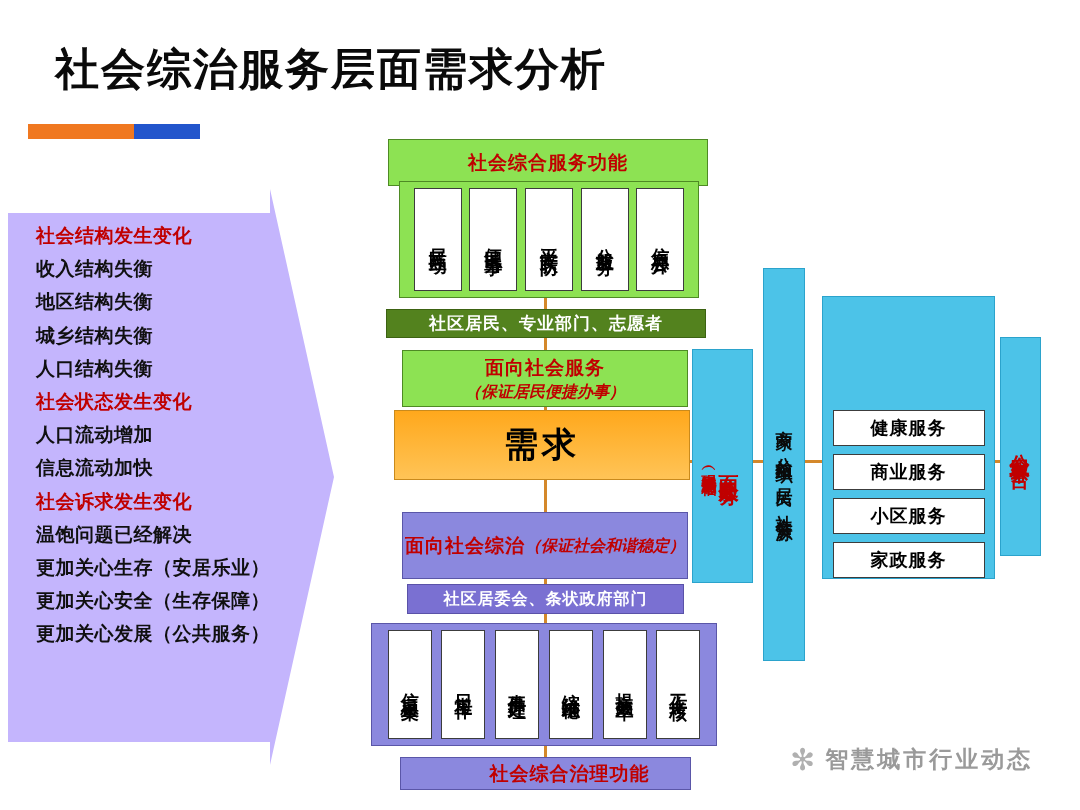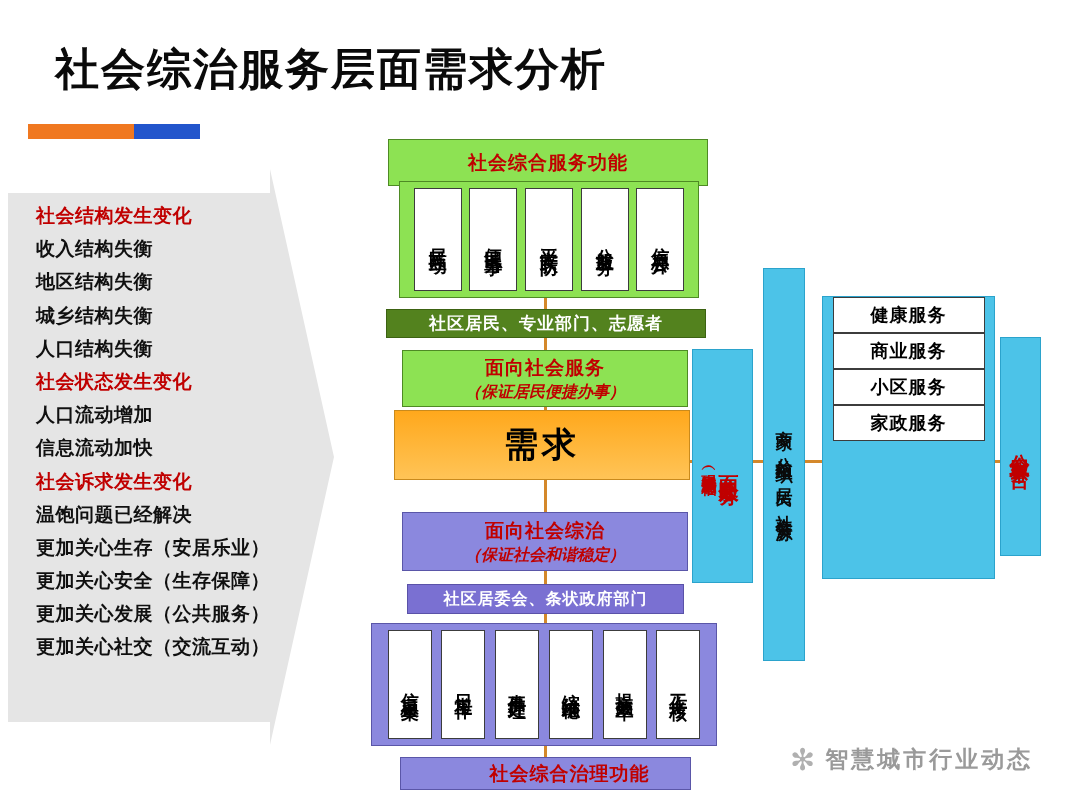--- a/index.html
+++ b/index.html
@@ -16,21 +16,21 @@
   .accent-bar .seg{display:block;height:100%;}
   .seg.orange{width:106px;background:#F07820;}
   .seg.blue{width:66px;background:#2255CC;}
 
   
   .vline{position:absolute;left:544px;top:160px;width:3px;height:613px;background:#D4882A;}
   .hline{position:absolute;left:688px;top:460px;width:316px;height:3px;background:#D4882A;}
 
   
   .arrow{
-    position:absolute;left:8px;top:169px;width:326px;height:576px;background:#e5e5e5;
+    position:absolute;left:8px;top:189px;width:326px;height:576px;background:#c4b5fd;
     clip-path:polygon(0px 24px,262px 24px,262px 0px,326px 288px,262px 576px,262px 553px,0px 553px);
   }
   .arrow-list{position:absolute;left:28px;top:30px;margin:0;padding:0;list-style:none;width:250px;}
   .arrow-list li{
     height:33.2px;line-height:33.2px;font-size:19px;font-weight:600;color:#101010;
     white-space:nowrap;letter-spacing:0.5px;
   }
   .arrow-list li.em{color:#C00000;font-weight:800;}
 
   
@@ -46,35 +46,35 @@
   .vbox span{writing-mode:vertical-rl;font-size:18px;font-weight:800;letter-spacing:3px;color:#000;}
   .roles1{left:386px;top:309px;width:320px;height:29px;background:#53821E;border:1px solid #3c6212;color:#fff;font-size:17px;font-weight:700;letter-spacing:1px;}
   .service{left:402px;top:350px;width:286px;height:57px;flex-direction:column;line-height:1.35;}
   .service .l1,.gov .l1{font-size:19px;font-weight:800;color:#C00000;letter-spacing:1px;}
   .service .l2,.gov .l2{font-size:16px;font-weight:700;color:#C00000;font-style:italic;}
   .demand{
     left:394px;top:410px;width:296px;height:70px;
     background:linear-gradient(180deg,#FFA81C,#FFC457);border:1px solid #C98A1C;
     font-size:34px;font-weight:800;color:#000;letter-spacing:4px;
   }
-  .gov{left:402px;top:512px;width:286px;height:59px;flex-direction:column;line-height:1.35;}
+  .gov{left:402px;top:512px;width:286px;height:67px;flex-direction:row;line-height:1.35;}
   .roles2{left:407px;top:584px;width:277px;height:30px;background:#7A70D2;border:1px solid #5a52a8;color:#fff;font-size:16px;font-weight:700;letter-spacing:1px;}
   .bottom-container{left:371px;top:623px;width:346px;height:123px;display:flex;align-items:center;justify-content:space-evenly;padding:0 6px;}
   .vbox.slim{width:42px;height:107px;}
   .hdr-purple{left:400px;top:757px;width:291px;height:33px;font-size:19px;font-weight:800;color:#C00000;letter-spacing:1px;padding-left:48px;}
 
   
   .public-service{left:692px;top:349px;width:61px;height:234px;}
   .ps-main{position:absolute;right:9px;top:50%;transform:translateY(-50%);writing-mode:vertical-rl;
     color:#C00000;font-weight:800;font-size:20px;letter-spacing:2px;white-space:nowrap;}
   .ps-sub{position:absolute;left:6px;top:50%;transform:translateY(-50%);writing-mode:vertical-rl;
     color:#C00000;font-weight:600;font-size:15px;letter-spacing:1px;white-space:nowrap;}
   .providers{left:763px;top:268px;width:42px;height:393px;}
   .providers span{writing-mode:vertical-rl;font-size:17px;font-weight:800;letter-spacing:3px;color:#0a0a0a;white-space:nowrap;}
-  .services-container{left:822px;top:296px;width:173px;height:283px;display:flex;flex-direction:column;align-items:center;justify-content:flex-start;}
+  .services-container{left:822px;top:296px;width:173px;height:283px;display:flex;flex-direction:column;align-items:center;justify-content:flex-end;gap:8px;}
   .srow{width:150px;height:34px;background:#fff;border:1px solid #3c3c3c;display:flex;align-items:center;justify-content:center;
     font-size:18px;font-weight:800;color:#000;letter-spacing:1px;}
   .platform{left:1000px;top:337px;width:41px;height:219px;}
   .platform span{writing-mode:vertical-rl;color:#C00000;font-weight:800;font-size:20px;letter-spacing:3px;white-space:nowrap;}
 
   
   .watermark{position:absolute;left:790px;top:744px;display:flex;align-items:center;gap:10px;color:#9a9a9a;}
   .wm-icon{font-size:30px;line-height:30px;color:#b0b0b0;}
   .wm-text{font-size:23px;font-weight:600;letter-spacing:3px;}
 </style>
@@ -100,21 +100,20 @@
       <li>城乡结构失衡</li>
       <li>人口结构失衡</li>
       <li class="em">社会状态发生变化</li>
       <li>人口流动增加</li>
       <li>信息流动加快</li>
       <li class="em">社会诉求发生变化</li>
       <li>温饱问题已经解决</li>
       <li>更加关心生存（安居乐业）</li>
       <li>更加关心安全（生存保障）</li>
       <li>更加关心发展（公共服务）</li>
-      <li>更加关心社交（交流互动）</li>
     </ul>
   </div>
 
   <div class="box green hdr-green">社会综合服务功能</div>
 
   <div class="box green top-container">
     <div class="vbox">
         <span>居民互动</span>
       </div>
     <div class="vbox">

